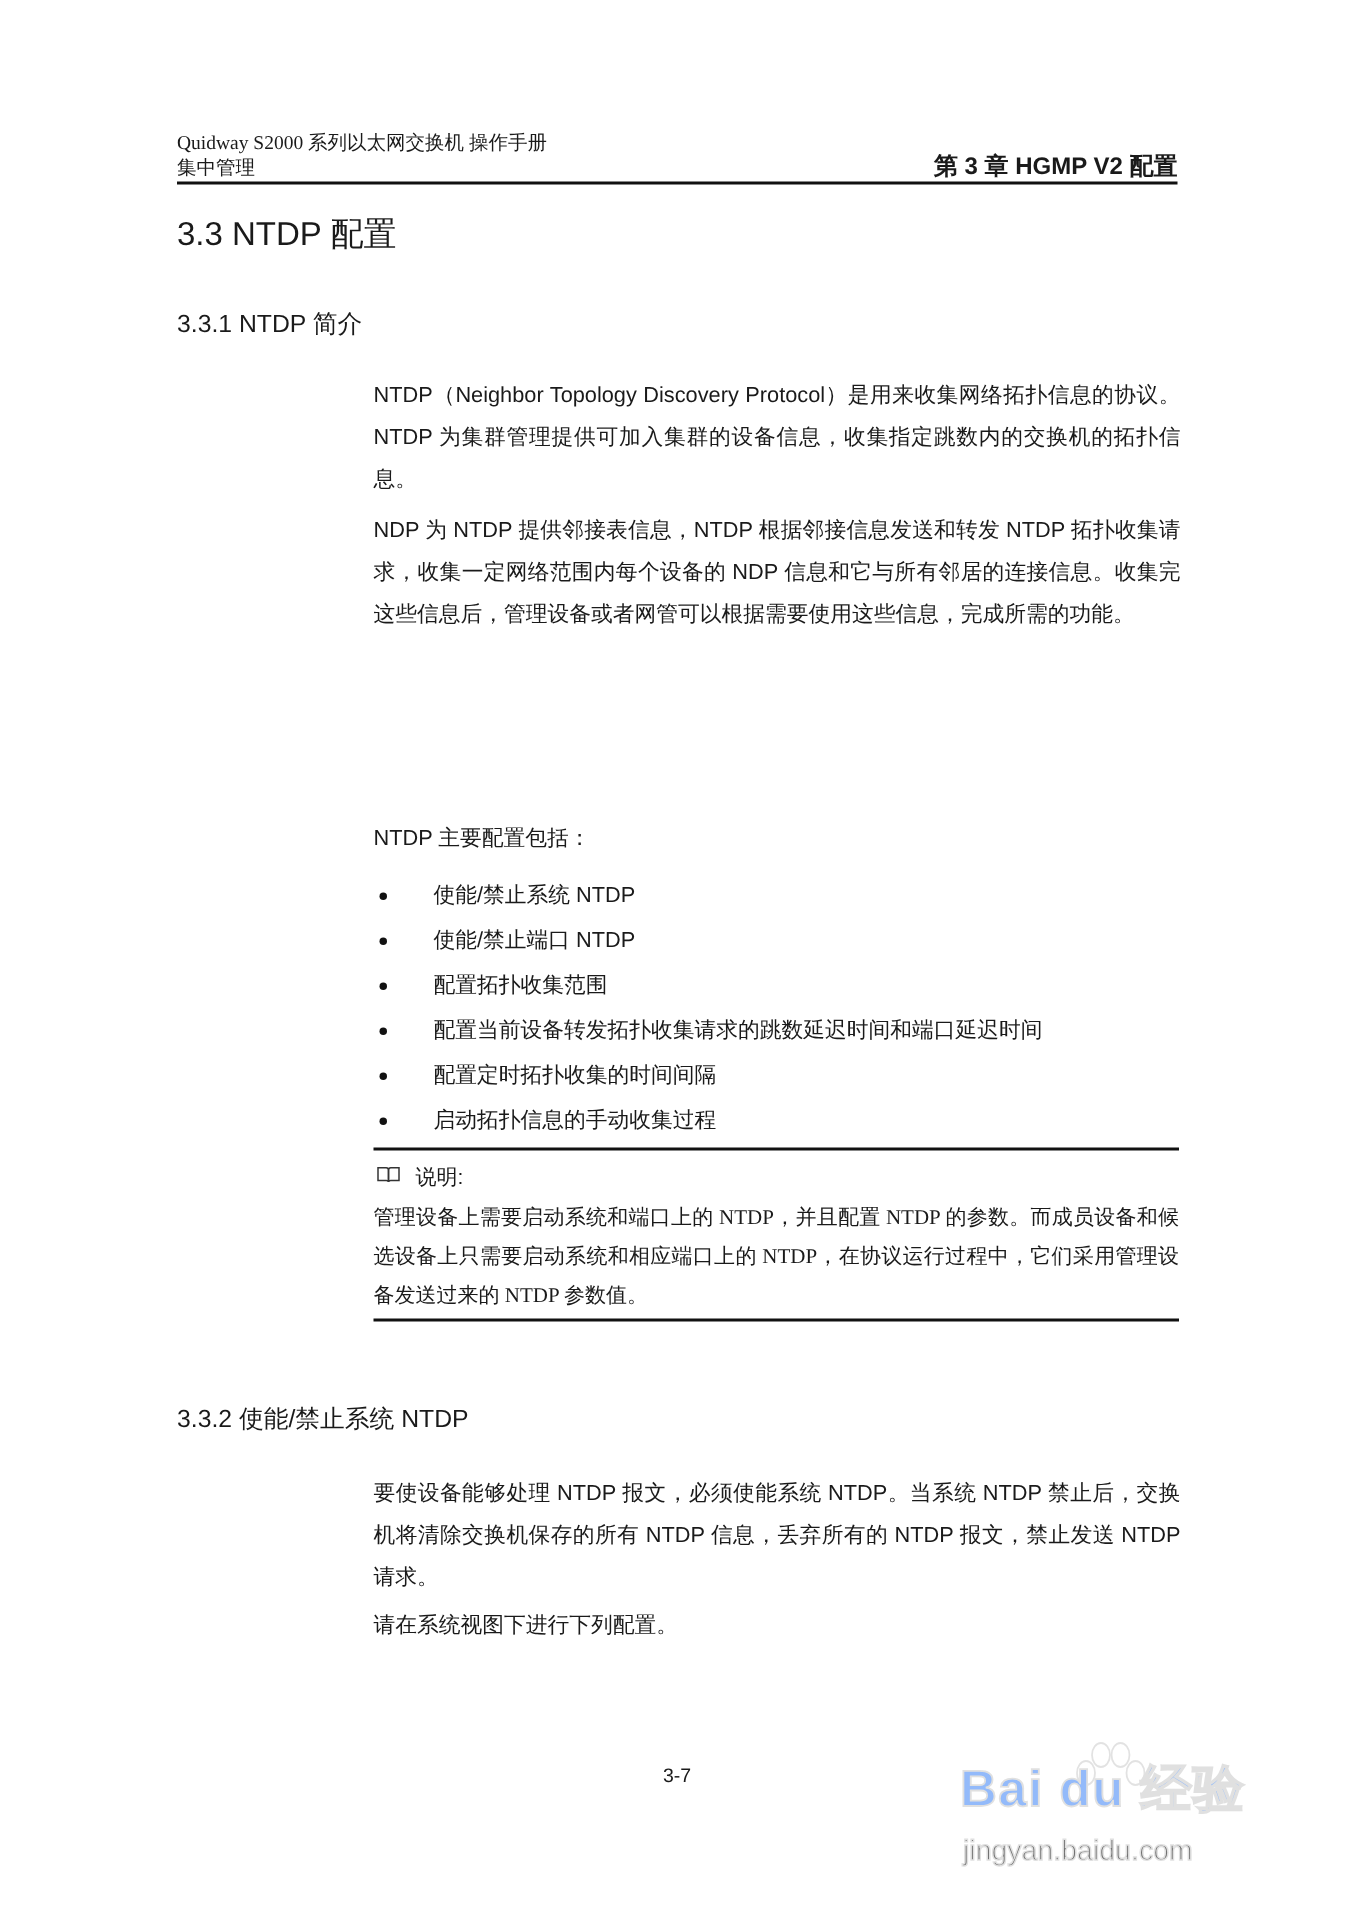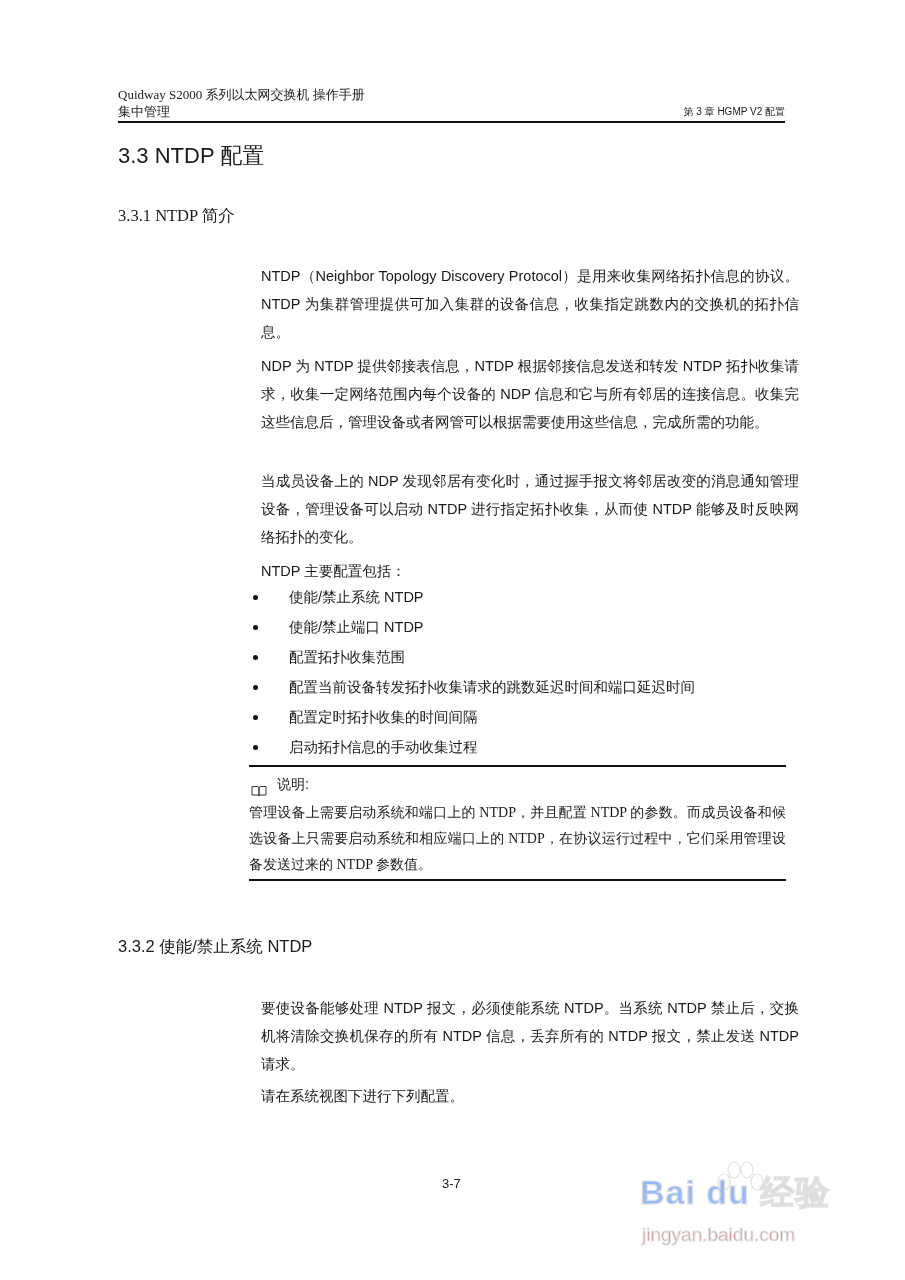--- a/index.html
+++ b/index.html
@@ -2,73 +2,72 @@
 <html><head>
 <meta charset="utf-8">
 <style>
   html, body { margin: 0; padding: 0; background: #ffffff; }
   body { width: 905px; height: 1280px; position: relative; overflow: hidden;
          font-family: "Liberation Sans", "DejaVu Sans", sans-serif; color: #1a1a1a; }
   .page { position: absolute; left: 0; top: 0; width: 905px; height: 1280px; }
 
   .hdr-line1 { position: absolute; left: 118px; top: 87px; font-size: 13px; line-height: 16px; font-family: Liberation Serif, serif; }
   .hdr-line2 { position: absolute; left: 118px; top: 104px; font-size: 13px; line-height: 16px; }
-  .hdr-right { position: absolute; right: 120px; top: 104px; font-size: 10px; line-height: 16px; }
+  .hdr-right { position: absolute; right: 120px; top: 104px; font-size: 16px; line-height: 16px; font-weight: bold; }
   .hdr-rule { position: absolute; left: 118px; top: 121px; width: 667px; height: 0; border-top: 2px solid #111; }
 
   .h2 { position: absolute; left: 118px; top: 142px; font-size: 22px; line-height: 28px; font-weight: normal; margin: 0; }
   .h3 { position: absolute; left: 118px; font-size: 16.5px; line-height: 22px; font-weight: normal; margin: 0; }
-  .h3.s1 { top: 205px; font-family: Liberation Serif, serif; }
+  .h3.s1 { top: 205px; }
   .h3.s2 { top: 935px; }
 
   .para { position: absolute; left: 249px; width: 538px; font-size: 14.5px; line-height: 28px;
-          text-align: justify; text-justify: inter-character; margin: 12px; }
+          text-align: justify; text-justify: inter-character; margin: 0; }
   .p1 { top: 250px; }
   .p2 { top: 340px; }
   .p3 { top: 455px; }
   .p4 { top: 545px; }
 
   .bullets { position: absolute; left: 249px; top: 582px; width: 538px; margin: 0; padding: 0; list-style: none; }
   .bullets li { position: relative; height: 30px; line-height: 30px; font-size: 14.5px; padding-left: 40px; }
   .bullets li .dot { position: absolute; left: 4px; top: 13px; width: 5px; height: 5px; border-radius: 50%; background: #111; }
 
   .note-rule-top { position: absolute; left: 249px; top: 765px; width: 537px; border-top: 2px solid #111; }
-  .note-head { position: absolute; left: 251px; top: 774px; font-size: 14px; line-height: 20px; display: flex; align-items: flex-end; }
+  .note-head { position: absolute; left: 251px; top: 774px; font-size: 14px; line-height: 20px; display: flex; align-items: flex-start; }
   .note-head .book { display: inline-block; width: 16px; height: 12px; margin-right: 10px; position: relative; }
   .note-body { position: absolute; left: 249px; top: 800px; width: 537px; font-size: 14px; line-height: 26px;
                text-align: justify; font-family: Liberation Serif, serif; margin: 0; }
   .note-rule-bot { position: absolute; left: 249px; top: 879px; width: 537px; border-top: 2px solid #111; }
 
   .p5 { top: 982px; }
   .p6 { top: 1070px; }
 
   .page-num { position: absolute; left: 442px; top: 1176px; font-size: 13px; line-height: 16px; }
 
   .wm { position: absolute; left: 640px; top: 1160px; width: 220px; height: 120px; opacity: 0.55; }
   .wm-text { position: absolute; left: 0; top: 10px; font-size: 34px; font-weight: bold; color: #3b82f6;
              -webkit-text-stroke: 1.2px #c8c8c8; letter-spacing: 1px; }
-  .wm-url { position: absolute; left: 2px; top: 64px; font-size: 19px; color: #b91c1c; -webkit-text-stroke: 1px #c8c8c8; }
+  .wm-url { position: absolute; left: 2px; top: 64px; font-size: 19px; color: #000000; -webkit-text-stroke: 1px #c8c8c8; }
 </style>
 </head>
 <body>
 
 <div class="page">
 
   <div class="hdr-line1">Quidway S2000 系列以太网交换机  操作手册</div>
   <div class="hdr-line2">集中管理</div>
   <div class="hdr-right">第 3 章  HGMP V2 配置</div>
   <div class="hdr-rule"></div>
 
   <h2 class="h2">3.3  NTDP 配置</h2>
 
   <h3 class="h3 s1">3.3.1  NTDP 简介</h3>
 
   <p class="para p1">NTDP（Neighbor Topology Discovery Protocol）是用来收集网络拓扑信息的协议。NTDP 为集群管理提供可加入集群的设备信息，收集指定跳数内的交换机的拓扑信息。</p>
   <p class="para p2">NDP 为 NTDP 提供邻接表信息，NTDP 根据邻接信息发送和转发 NTDP 拓扑收集请求，收集一定网络范围内每个设备的 NDP 信息和它与所有邻居的连接信息。收集完这些信息后，管理设备或者网管可以根据需要使用这些信息，完成所需的功能。</p>
-  <p class="para p3">当成员设备上的 NDP 发现邻居有变化时，通过握手报文将邻居改变的消息通知管理设备，管理设备可以启动 NTDP 进行指定拓扑收集，从而使 NTDP 能够及时反映网络拓扑的变化。</p>
   <p class="para p4">NTDP 主要配置包括：</p>
 
   <ul class="bullets">
     <li><span class="dot"></span><span>使能/禁止系统 NTDP</span></li>
     <li><span class="dot"></span><span>使能/禁止端口 NTDP</span></li>
     <li><span class="dot"></span><span>配置拓扑收集范围</span></li>
     <li><span class="dot"></span><span>配置当前设备转发拓扑收集请求的跳数延迟时间和端口延迟时间</span></li>
     <li><span class="dot"></span><span>配置定时拓扑收集的时间间隔</span></li>
     <li><span class="dot"></span><span>启动拓扑信息的手动收集过程</span></li>
   </ul>

